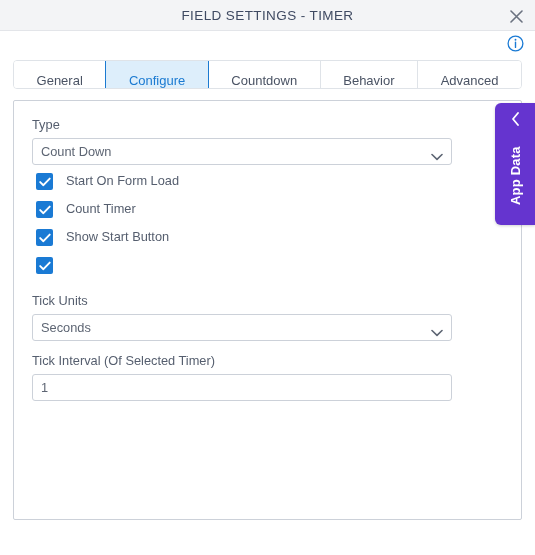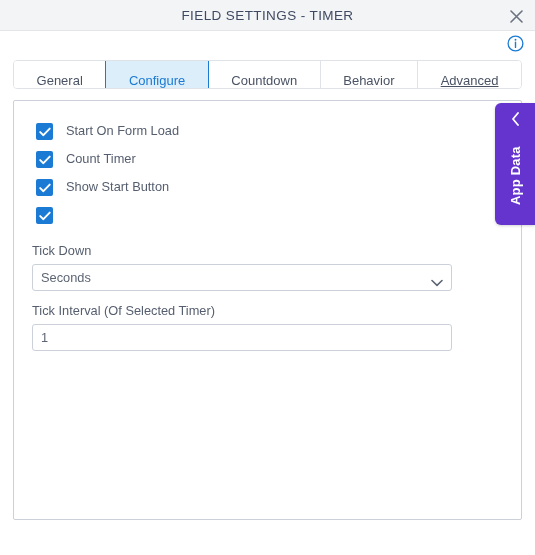--- a/index.html
+++ b/index.html
@@ -75,21 +75,21 @@
     display: flex;
     align-items: flex-end;
     justify-content: center;
     font-size: 13px;
     color: #4a5364;
     background: #ffffff;
     border-right: 1px solid #dfe3e8;
     cursor: pointer;
     height: 100%;
   }
-  .tab:last-child { border-right: none; text-decoration: underline; }
+  .tab:last-child { border-right: none; }
   .tab.active {
     background: #ddeefb;
     color: #1b7ad1;
     border: 1px solid #1b7ad1;
     margin: -1px 0 -1px -1px;
     height: calc(100% + 2px);
     position: relative;
     z-index: 2;
   }
 
@@ -251,20 +251,33 @@
     <div class="tab">
         <span>Behavior</span>
       </div>
     <div class="tab">
         <span>Advanced</span>
       </div>
   </div>
 
   <div class="panel">
 
+    <div class="field">
+      <div class="flabel">Type</div>
+      <div class="select-wrap">
+        <select class="ctrl">
+          <option selected="">Count Down</option>
+        </select>
+        <span class="sel-arrow">
+          <svg width="12" height="8" viewBox="0 0 12 8" aria-hidden="true">
+            <path d="M1 1.5 L6 6.3 L11 1.5" fill="none" stroke="#5d6573" stroke-width="1.6" stroke-linecap="round" stroke-linejoin="round"></path>
+          </svg>
+        </span>
+      </div>
+    </div>
 
     <div class="sp8"></div>
 
     <div class="cbrow">
       <span class="cbox">
         <svg width="12" height="10" viewBox="0 0 12 10" aria-hidden="true">
           <path d="M1.2 5.1 L4.4 8.2 L10.7 1.6" fill="none" stroke="#ffffff" stroke-width="1.9" stroke-linecap="round" stroke-linejoin="round"></path>
         </svg>
       </span>
       <span class="cblabel">Start On Form Load</span>
@@ -292,21 +305,21 @@
       <span class="cbox">
         <svg width="12" height="10" viewBox="0 0 12 10" aria-hidden="true">
           <path d="M1.2 5.1 L4.4 8.2 L10.7 1.6" fill="none" stroke="#ffffff" stroke-width="1.9" stroke-linecap="round" stroke-linejoin="round"></path>
         </svg>
       </span>
     </div>
 
     <div class="sp6"></div>
 
     <div class="field">
-      <div class="flabel">Tick Down</div>
+      <div class="flabel">Tick Units</div>
       <div class="select-wrap">
         <select class="ctrl">
           <option selected="">Seconds</option>
         </select>
         <span class="sel-arrow">
           <svg width="12" height="8" viewBox="0 0 12 8" aria-hidden="true">
             <path d="M1 1.5 L6 6.3 L11 1.5" fill="none" stroke="#5d6573" stroke-width="1.6" stroke-linecap="round" stroke-linejoin="round"></path>
           </svg>
         </span>
       </div>

